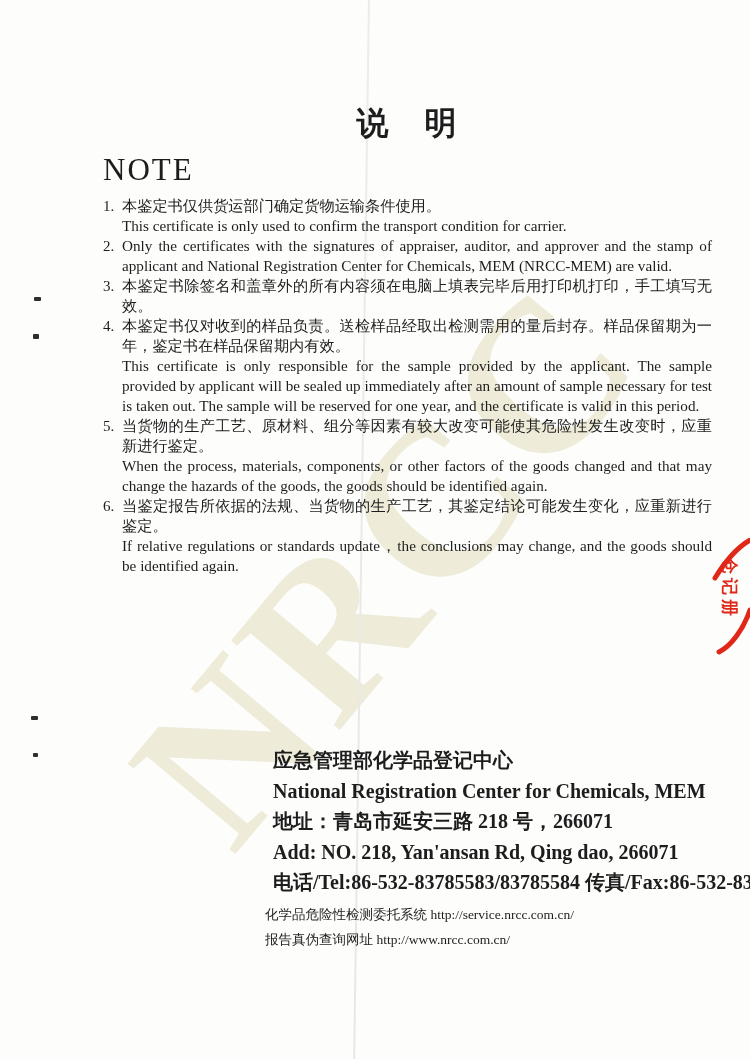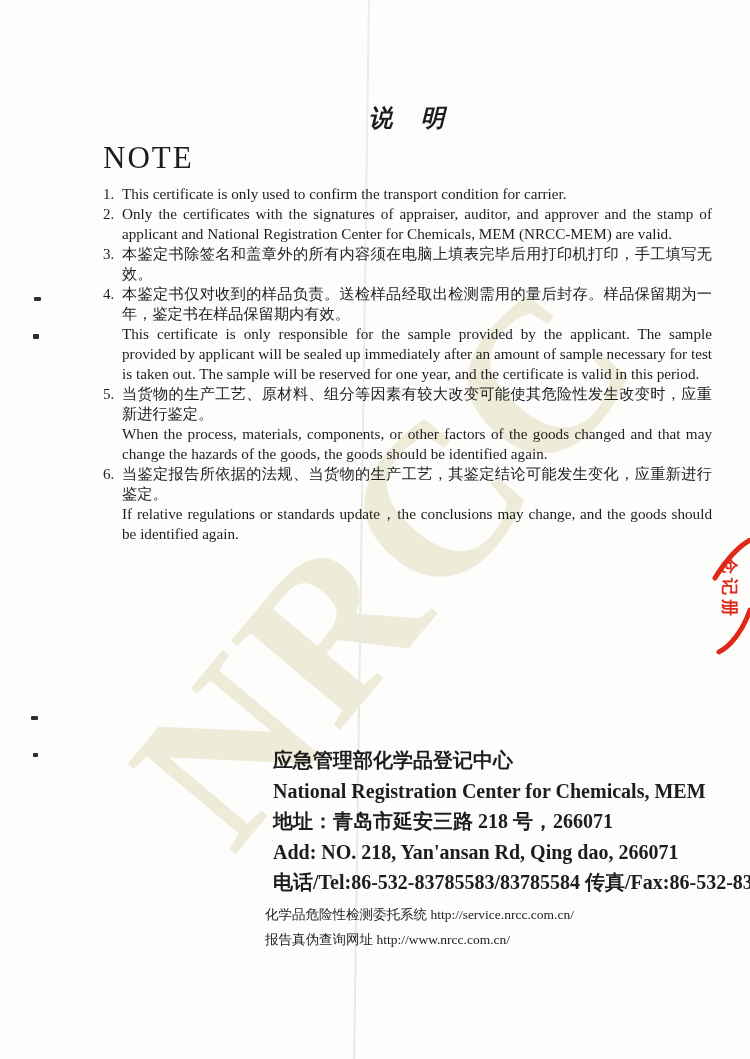--- a/index.html
+++ b/index.html
@@ -66,24 +66,23 @@
 
   .content {
     position: absolute;
     left: 103px; top: 102px;
     width: 609px;
     z-index: 2;
   }
   .title-zh {
     margin: 0 0 6px 0;
     text-align: center;
-    font-size: 24px;
+    font-size: 32px;
     font-weight: bold;
     letter-spacing: 2px;
-    font-style: italic;
   }
   .title-en {
     margin: 0 0 8px 0;
     text-align: left;
     font-size: 31px;
     font-weight: normal;
     letter-spacing: 2px;
   }
   .note { display: flex; }
   .note-num {
@@ -139,20 +138,21 @@
   </svg>
   <div class="stamp-chars">仓记册</div>
 
   <div class="content">
     <h1 class="title-zh">说　明</h1>
     <h2 class="title-en">NOTE</h2>
 
     <div class="note">
       <span class="note-num">1.</span>
       <div class="note-body">
+        <p>本鉴定书仅供货运部门确定货物运输条件使用。</p>
         <p>This certificate is only used to confirm the transport condition for carrier.</p>
       </div>
     </div>
 
     <div class="note">
       <span class="note-num">2.</span>
       <div class="note-body">
         <p>Only the certificates with the signatures of appraiser, auditor, and approver and the stamp of applicant and National Registration Center for Chemicals, MEM (NRCC-MEM) are valid.</p>
       </div>
     </div>

